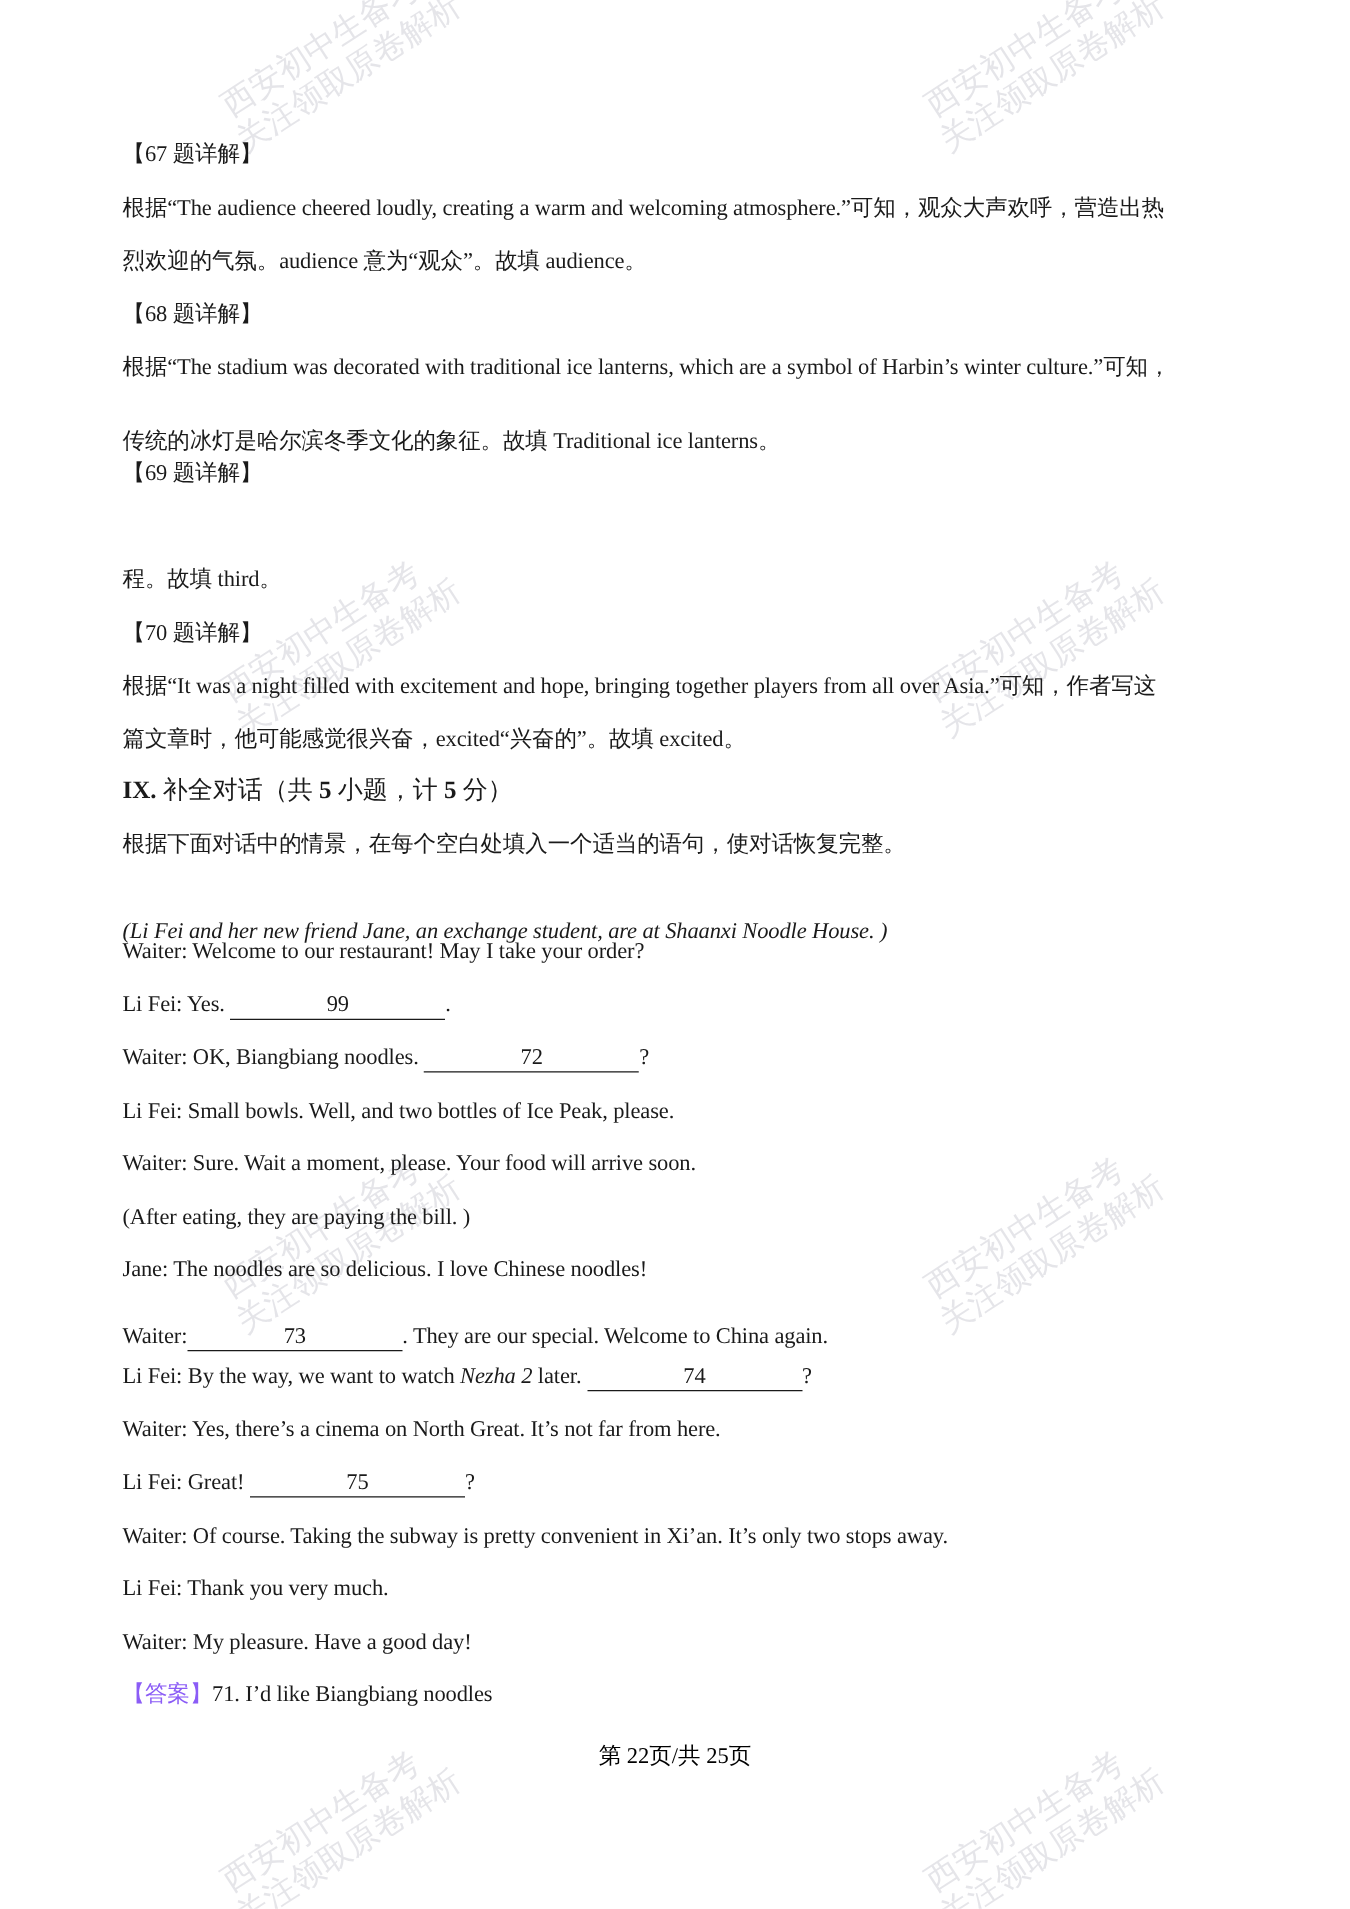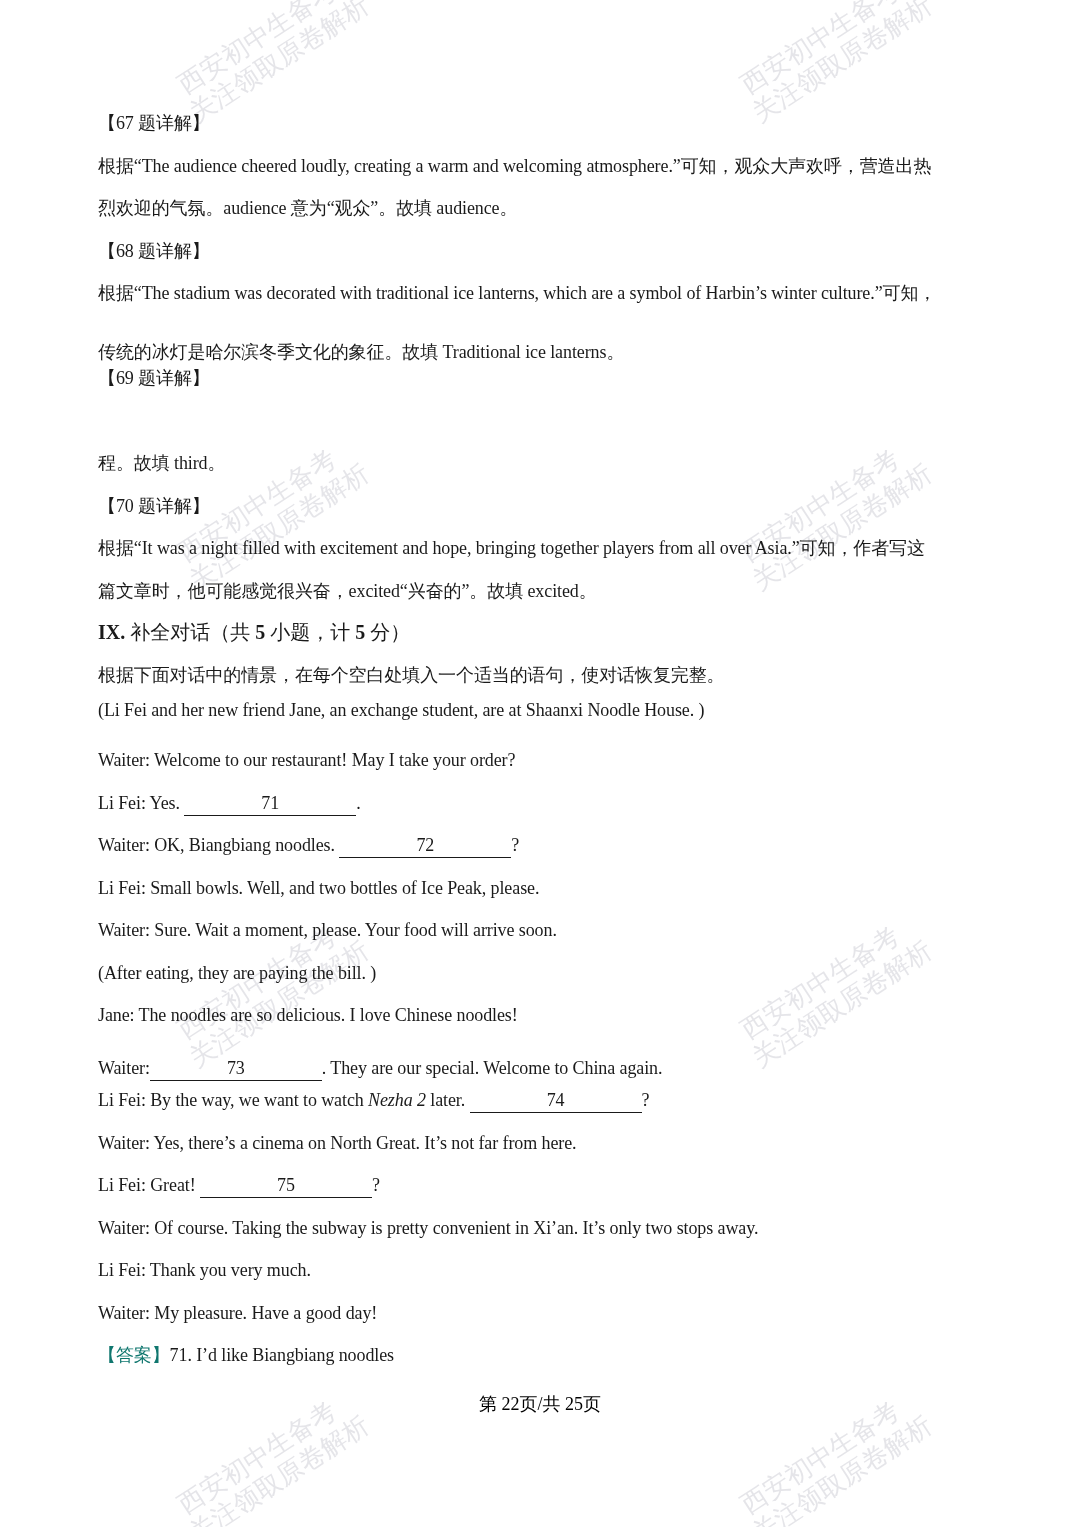--- a/index.html
+++ b/index.html
@@ -50,21 +50,21 @@
       height: 20px;
       vertical-align: baseline;
       position: relative;
       top: 1px;
     }
     .blank span {
       position: relative;
       top: -1px;
     }
     .answer-tag {
-      color: #0f766e;
+      color: #8b5cf6;
     }
     .footer {
       position: absolute;
       left: 0;
       width: 1080px;
       text-align: center;
       font-size: 18px;
       line-height: 24px;
       top: 1392px;
       color: #000000;
@@ -135,26 +135,26 @@
   <div class="line" style="top:451px;">程。故填 third。</div>
 
   <div class="line" style="top:494px;">【70 题详解】</div>
   <div class="line" style="top:536px;">根据“It was a night filled with excitement and hope, bringing together players from all over Asia.”可知，作者写这</div>
   <div class="line" style="top:579px;">篇文章时，他可能感觉很兴奋，excited“兴奋的”。故填 excited。</div>
 
   <div class="section-head" style="top:619px;">
     <span class="roman">IX.</span><span> 补全对话（共 </span><b>5</b><span> 小题，计 </span><b>5</b><span> 分）</span>
   </div>
   <div class="line" style="top:663px;">根据下面对话中的情景，在每个空白处填入一个适当的语句，使对话恢复完整。</div>
-  <div class="line" style="top:698px;">(Li Fei and her new friend Jane, an exchange student, are at Shaanxi Noodle House. )</div>
+  <div class="line" style="top:732px;font-style:italic;">(Li Fei and her new friend Jane, an exchange student, are at Shaanxi Noodle House. )</div>
 
   <div class="line" style="top:748px;">Waiter: Welcome to our restaurant! May I take your order?</div>
 
   <div class="line" style="top:791px;">
-    <span>Li Fei: Yes. </span><span class="blank" style="width:172px;"><span>71</span></span><span>.</span>
+    <span>Li Fei: Yes. </span><span class="blank" style="width:172px;"><span>99</span></span><span>.</span>
   </div>
 
   <div class="line" style="top:833px;">
     <span>Waiter: OK, Biangbiang noodles. </span><span class="blank" style="width:172px;"><span>72</span></span><span>?</span>
   </div>
 
   <div class="line" style="top:876px;">Li Fei: Small bowls. Well, and two bottles of Ice Peak, please.</div>
   <div class="line" style="top:961px;">(After eating, they are paying the bill. )</div>
   <div class="line" style="top:918px;">Waiter: Sure. Wait a moment, please. Your food will arrive soon.</div>
   <div class="line" style="top:1003px;">Jane: The noodles are so delicious. I love Chinese noodles!</div>

